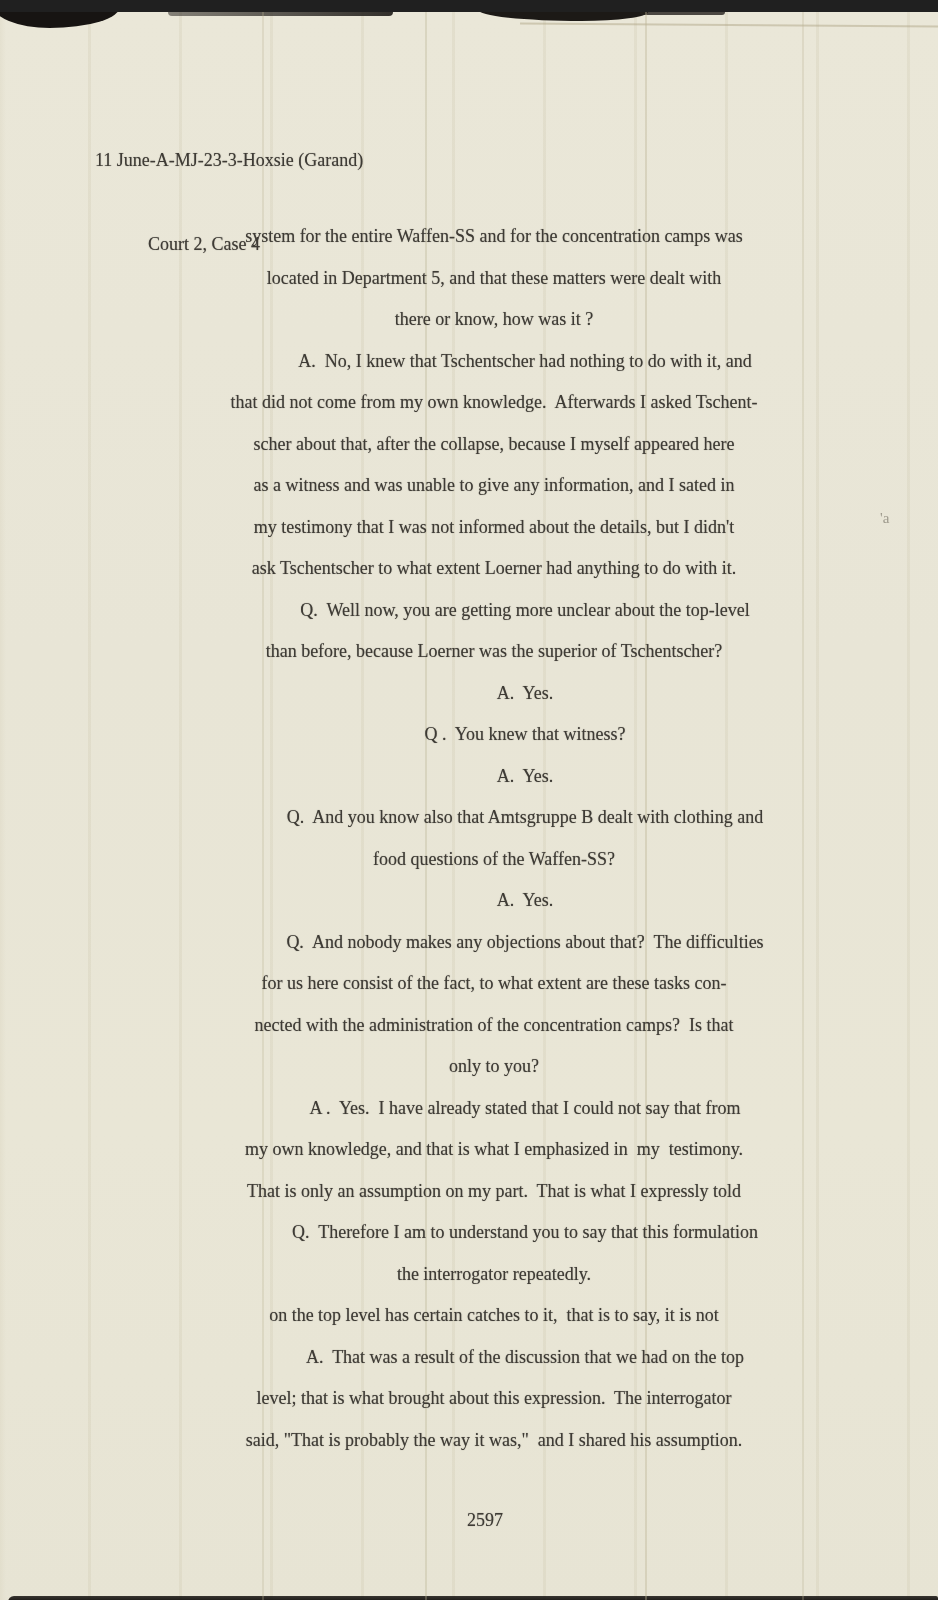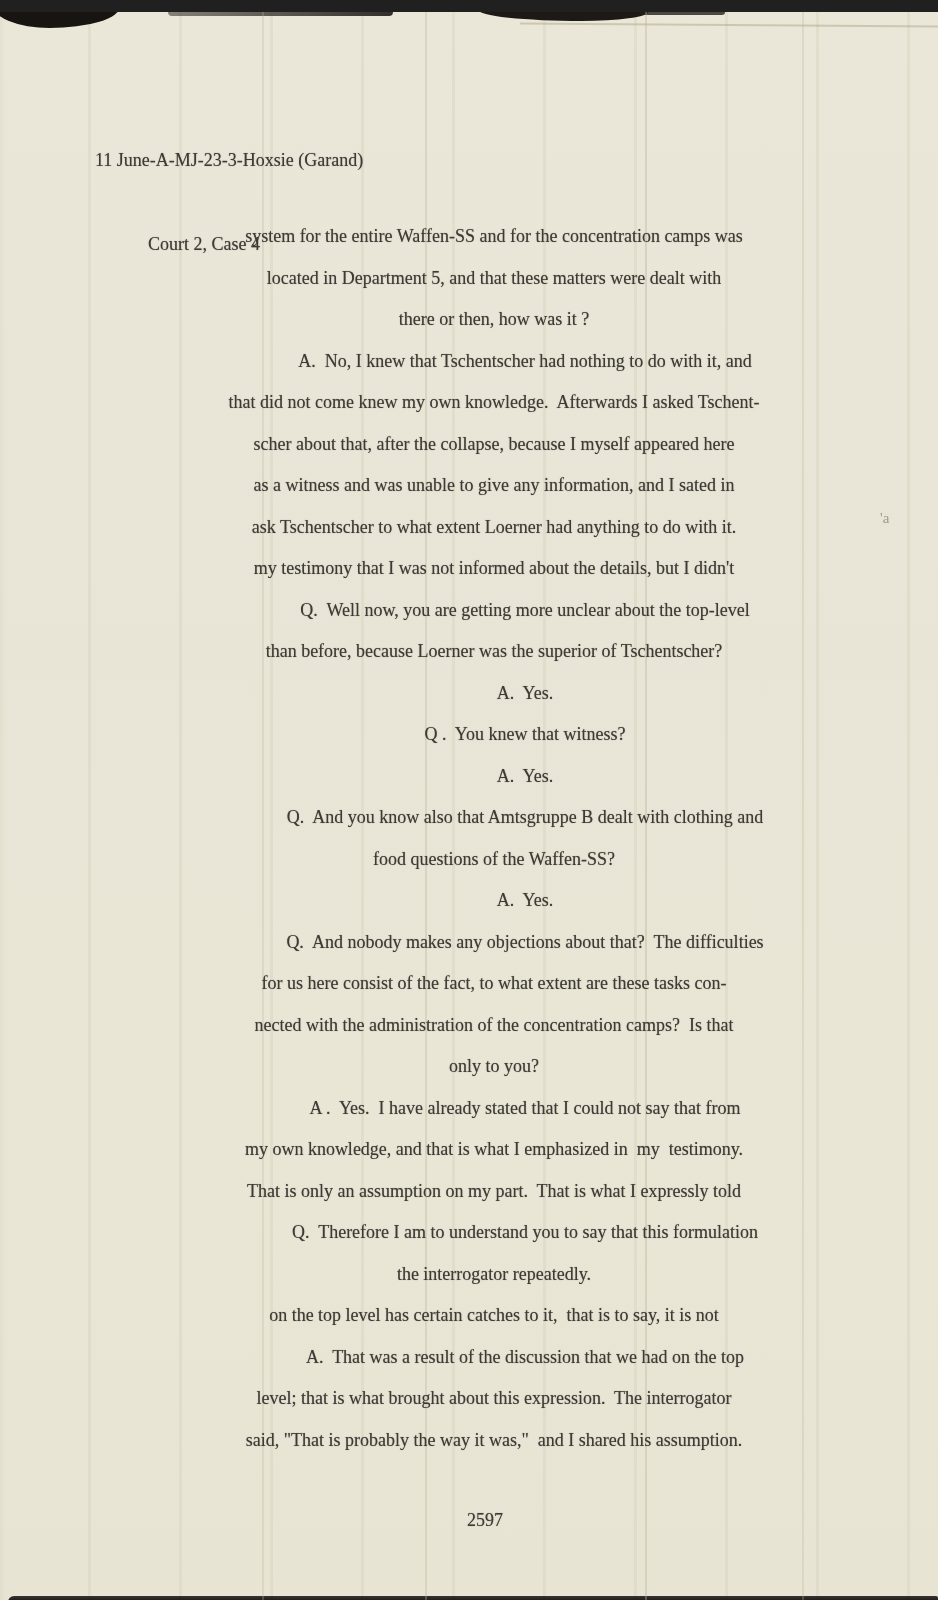--- a/index.html
+++ b/index.html
@@ -146,27 +146,27 @@
   <div class="crease-v" style="left:802px"></div>
 
   <div id="doc-header">
     <div class="h1">11 June-A-MJ-23-3-Hoxsie (Garand)</div>
     <div class="h2">Court 2, Case 4</div>
   </div>
 
   <div id="doc-body">
       <div class="line">system for the entire Waffen-SS and for the concentration camps was</div>
       <div class="line">located in Department 5, and that these matters were dealt with</div>
-      <div class="line">there or then, how was it ?</div>
+      <div class="line">there or know, how was it ?</div>
       <div class="line indent">A.  No, I knew that Tschentscher had nothing to do with it, and</div>
-      <div class="line">that did not come knew my own knowledge.  Afterwards I asked Tschent-</div>
+      <div class="line">that did not come from my own knowledge.  Afterwards I asked Tschent-</div>
       <div class="line">scher about that, after the collapse, because I myself appeared here</div>
       <div class="line">as a witness and was unable to give any information, and I sated in</div>
+      <div class="line">my testimony that I was not informed about the details, but I didn't</div>
       <div class="line">ask Tschentscher to what extent Loerner had anything to do with it.</div>
-      <div class="line">my testimony that I was not informed about the details, but I didn't</div>
       <div class="line indent">Q.  Well now, you are getting more unclear about the top-level</div>
       <div class="line">than before, because Loerner was the superior of Tschentscher?</div>
       <div class="line indent">A.  Yes.</div>
       <div class="line indent">Q .  You knew that witness?</div>
       <div class="line indent">A.  Yes.</div>
       <div class="line indent">Q.  And you know also that Amtsgruppe B dealt with clothing and</div>
       <div class="line">food questions of the Waffen-SS?</div>
       <div class="line indent">A.  Yes.</div>
       <div class="line indent">Q.  And nobody makes any objections about that?  The difficulties</div>
       <div class="line">for us here consist of the fact, to what extent are these tasks con-</div>

